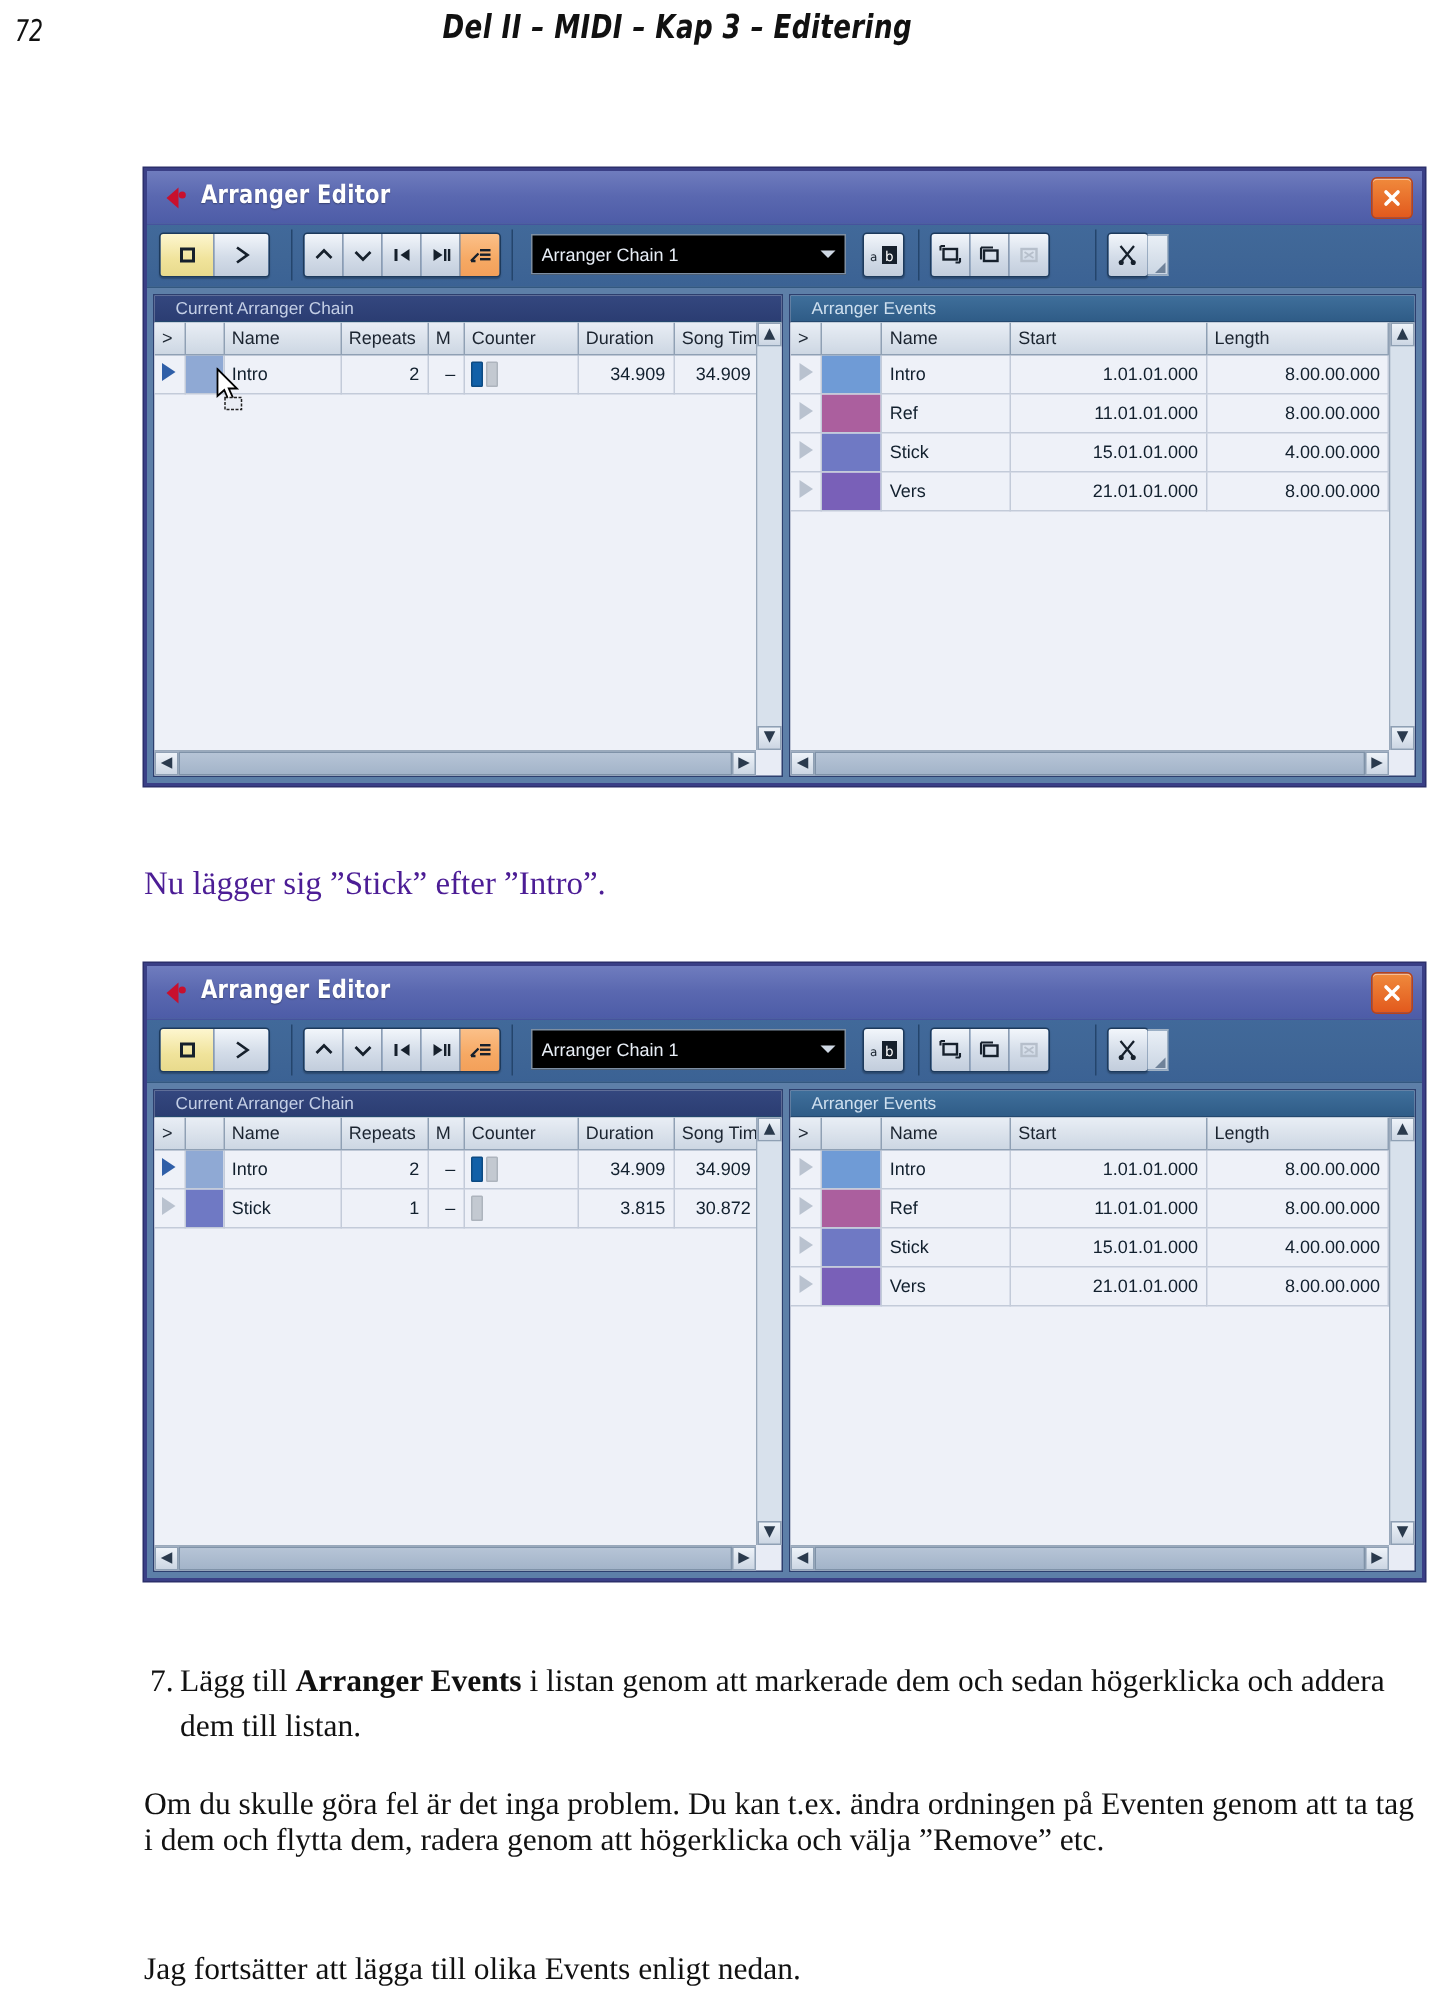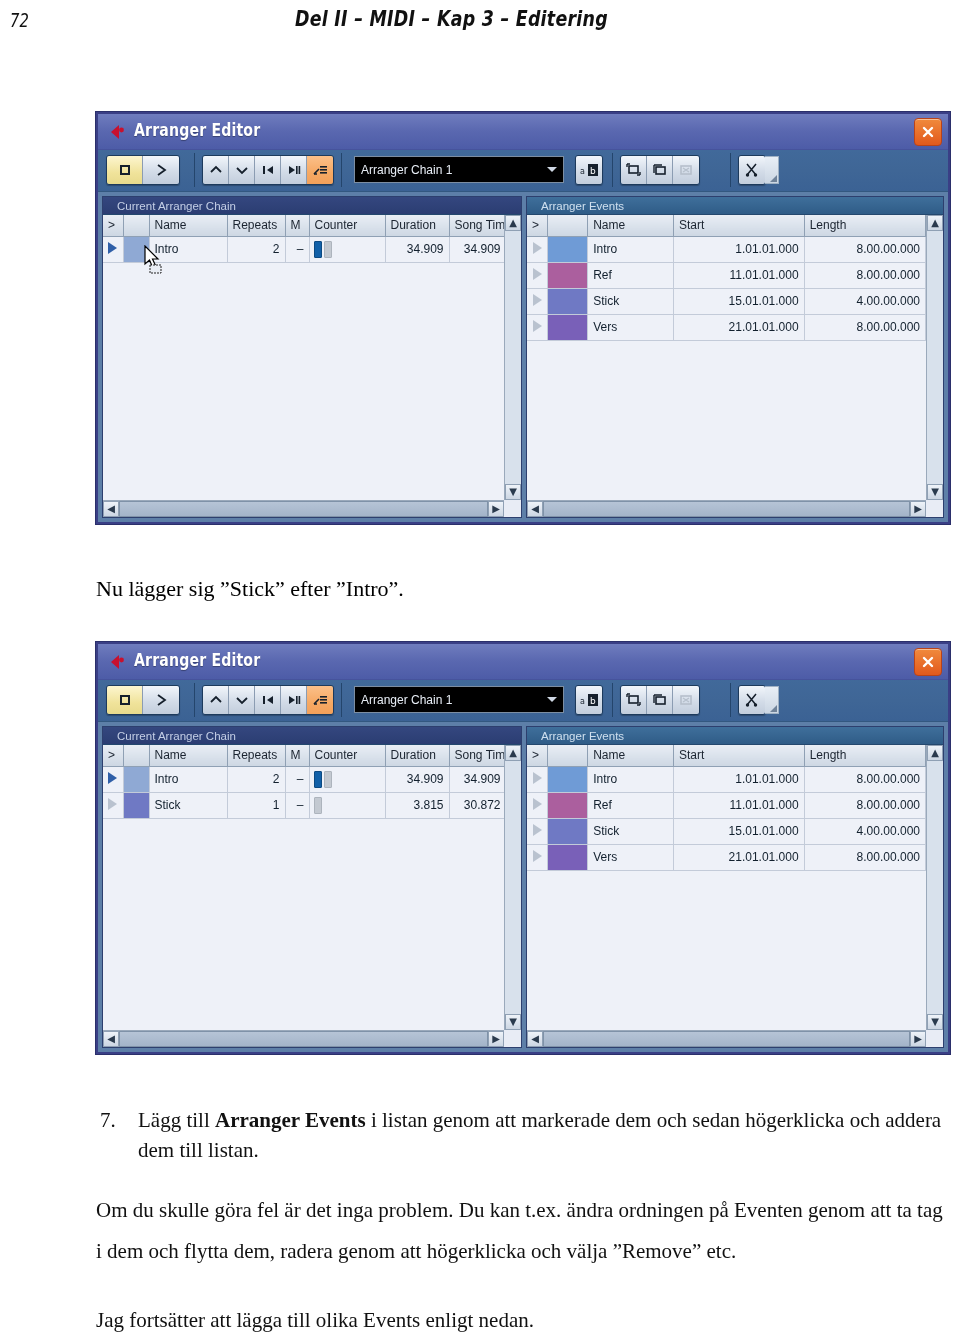--- a/index.html
+++ b/index.html
@@ -256,40 +256,40 @@
   .chev { font-family:"DejaVu Sans", sans-serif; font-size:10px; color:#2a3a4d; line-height:1; }
 
   
   .cursor-arrow { position:absolute; pointer-events:none; }
 
   
   .caption {
     position:absolute;
     font-family:"Liberation Serif", serif;
     font-size:22px;
-    color:#000000;
+    color:#4c1d95;
   }
   .para {
     position:absolute;
     font-family:"Liberation Serif", serif;
     font-size:21px;
-    line-height:41px;
+    line-height:24px;
     color:#111;
   }
   .numbered {
     position:absolute;
     font-family:"Liberation Serif", serif;
     font-size:21px;
     line-height:30px;
     color:#111;
   }
   .numbered .num-label {
     position:absolute; left:0; top:0;
   }
-  .numbered .num-body { margin-left:38px; display:block; }
+  .numbered .num-body { margin-left:20px; display:block; }
   b { font-weight:bold; }
 </style>
 </head>
 <body>
 
 <div class="page-header">
   <div class="page-number">72</div>
   <div class="page-title">Del II – MIDI – Kap 3 – Editering</div>
 </div>
 

